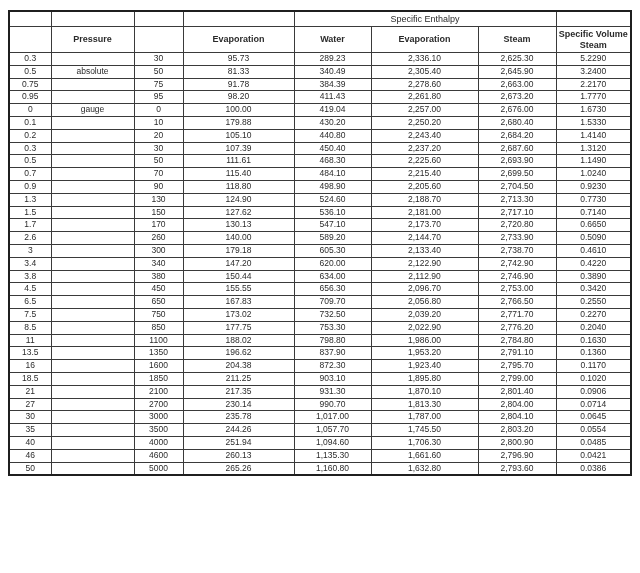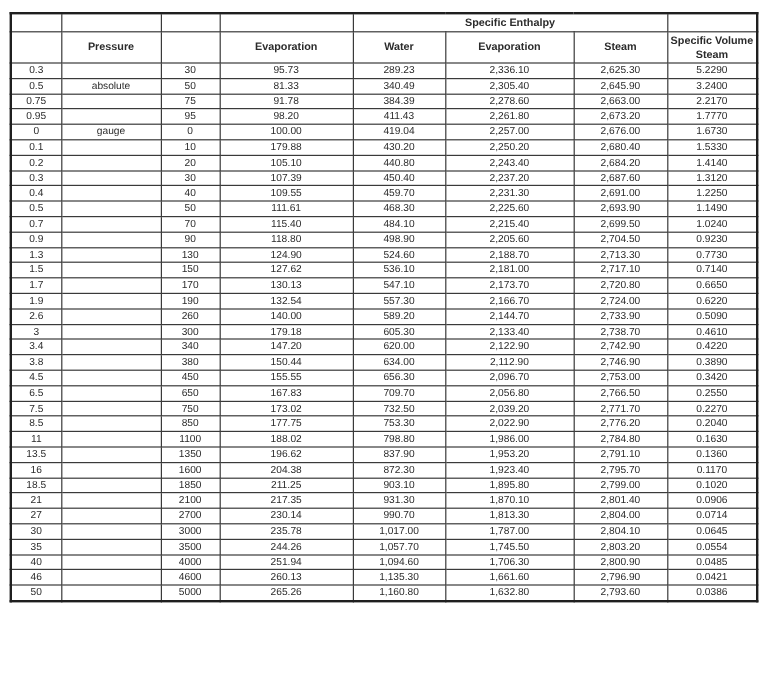--- a/index.html
+++ b/index.html
@@ -1,20 +1,20 @@
 <!DOCTYPE html>
 <html><head>
 <meta charset="utf-8">
 <style>
   html,body{margin:0;padding:0;background:#ffffff;}
   body{width:640px;height:573px;font-family:"Liberation Sans","DejaVu Sans",sans-serif;color:#2b2b2b;}
   .wrap{padding:10px 0 0 8px;}
   table{border-collapse:collapse;table-layout:fixed;width:622px;border:2px solid #1f1f1f;}
   td,th{border:1px solid #3a3a3a;text-align:center;vertical-align:middle;padding:0;overflow:hidden;}
-  thead .r1 th{height:14px;font-size:9px;font-weight:bold;}
+  thead .r1 th{height:14px;font-size:9px;font-weight:normal;}
   thead .r2 th{height:25px;font-size:9px;font-weight:bold;line-height:11px;}
   thead .r3 th{height:12px;font-size:8.5px;font-weight:bold;white-space:pre;}
   tbody td{height:11.8px;font-size:8.5px;line-height:11.8px;white-space:nowrap;}
 </style>
 </head>
 <body>
 
 <div class="wrap">
   <table>
     <colgroup>
@@ -122,30 +122,20 @@
           <td>0.3</td>
           <td></td>
           <td>30</td>
           <td>107.39</td>
           <td>450.40</td>
           <td>2,237.20</td>
           <td>2,687.60</td>
           <td>1.3120</td>
         </tr>
         <tr>
-          <td>0.4</td>
-          <td></td>
-          <td>40</td>
-          <td>109.55</td>
-          <td>459.70</td>
-          <td>2,231.30</td>
-          <td>2,691.00</td>
-          <td>1.2250</td>
-        </tr>
-        <tr>
           <td>0.5</td>
           <td></td>
           <td>50</td>
           <td>111.61</td>
           <td>468.30</td>
           <td>2,225.60</td>
           <td>2,693.90</td>
           <td>1.1490</td>
         </tr>
         <tr>
@@ -192,30 +182,20 @@
           <td>1.7</td>
           <td></td>
           <td>170</td>
           <td>130.13</td>
           <td>547.10</td>
           <td>2,173.70</td>
           <td>2,720.80</td>
           <td>0.6650</td>
         </tr>
         <tr>
-          <td>1.9</td>
-          <td></td>
-          <td>190</td>
-          <td>132.54</td>
-          <td>557.30</td>
-          <td>2,166.70</td>
-          <td>2,724.00</td>
-          <td>0.6220</td>
-        </tr>
-        <tr>
           <td>2.6</td>
           <td></td>
           <td>260</td>
           <td>140.00</td>
           <td>589.20</td>
           <td>2,144.70</td>
           <td>2,733.90</td>
           <td>0.5090</td>
         </tr>
         <tr>

